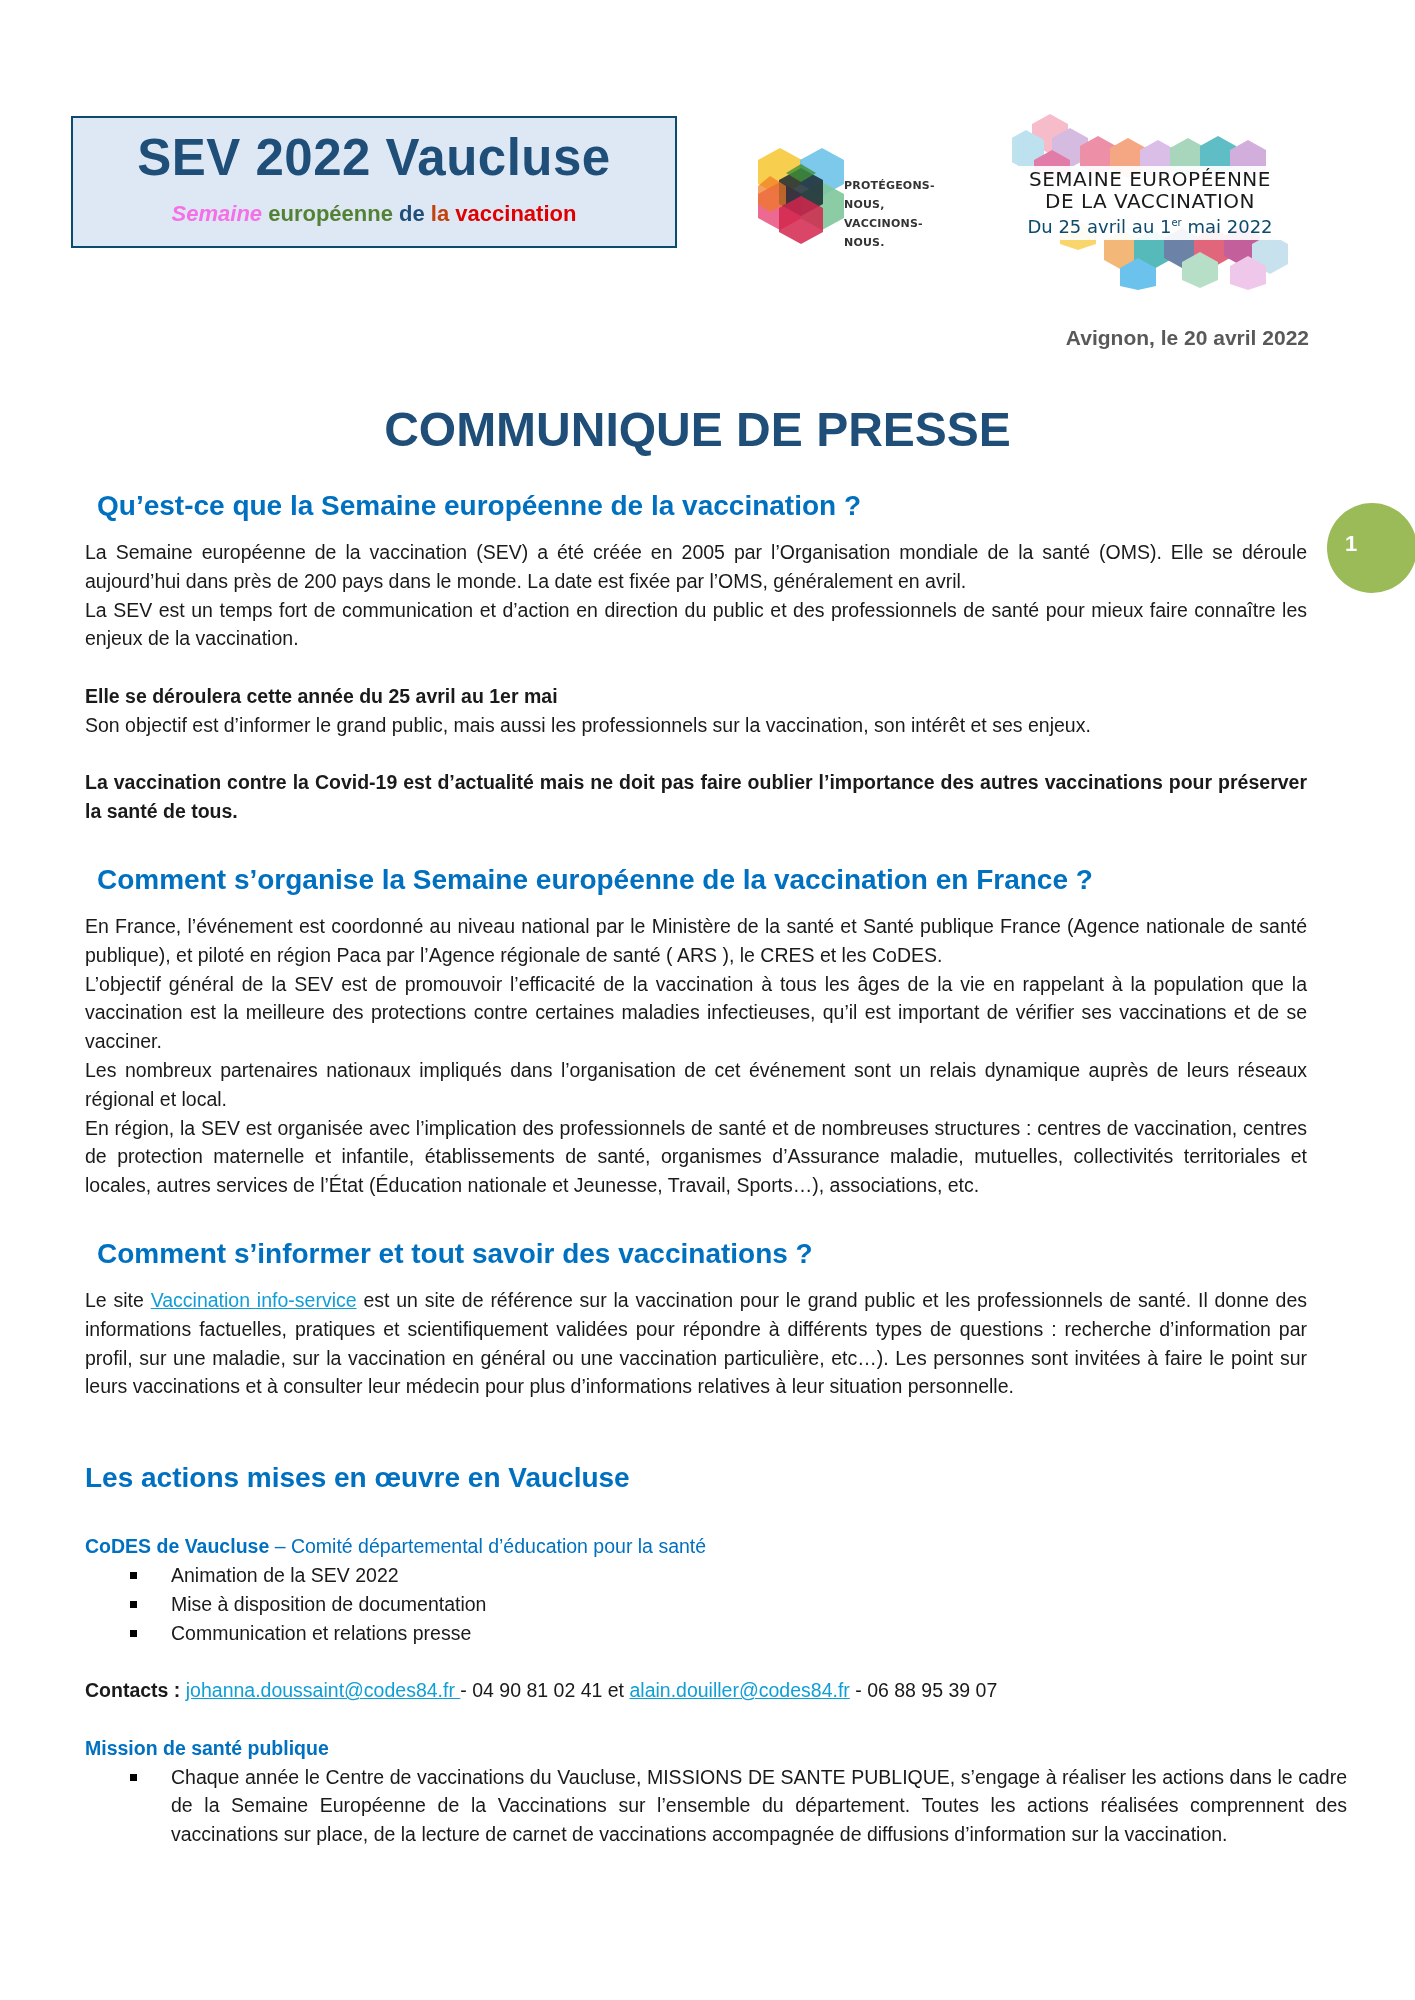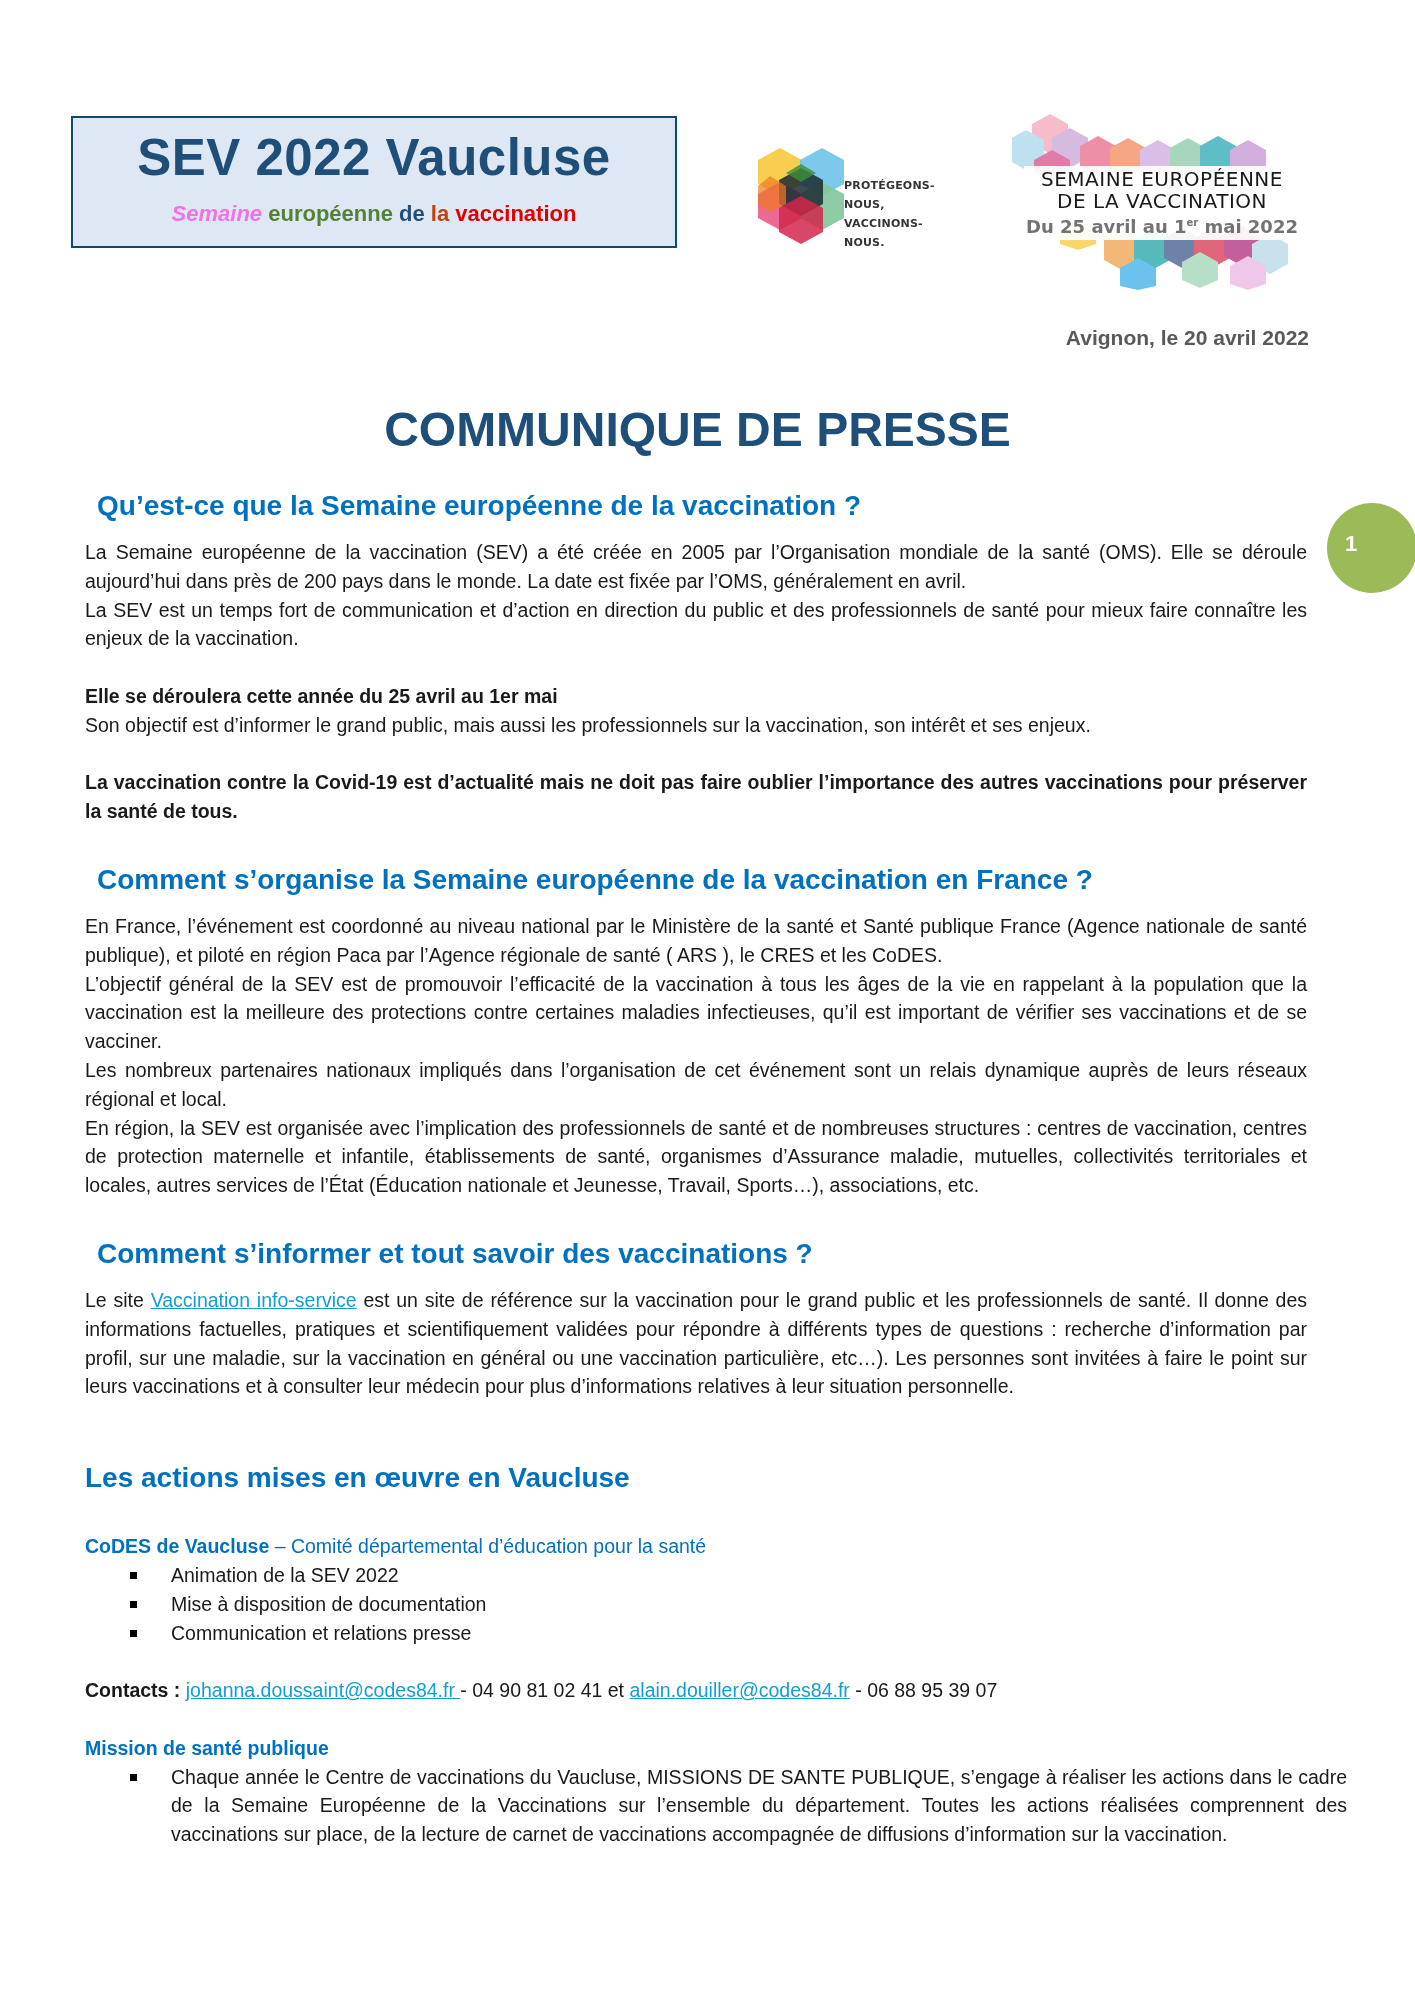--- a/index.html
+++ b/index.html
@@ -13,24 +13,24 @@
     .sub-w1 { color: #f56fe8; font-style: italic; } .sub-w2 { color: #548235; } .sub-w3 { color: #1f4e79; }
     .sub-w4 { color: #c2410c; } .sub-w5 { color: #e00000; }
 
     .logo1 { position: absolute; left: 756px; top: 146px; width: 200px; height: 100px; }
     .logo1 .hexes { position: absolute; left: 0; top: 0; width: 90px; height: 100px; }
     .logo1 .slogan { position: absolute; left: 88px; top: 30px; font-size: 11px; font-weight: bold;
                      color: #333; line-height: 19px; letter-spacing: 0.2px; font-family: "DejaVu Sans", sans-serif; }
 
     .logo2 { position: absolute; left: 1012px; top: 110px; width: 290px; height: 180px; }
     .logo2 svg { position: absolute; left: 0; top: 0; }
-    .logo2 .band { position: absolute; left: 12px; top: 56px; width: 276px; background: rgba(255,255,255,0.92);
+    .logo2 .band { position: absolute; left: 0; top: 56px; width: 276px; background: rgba(255,255,255,0.92);
                    text-align: center; padding: 2px 0; }
     .logo2 .l2a { font-size: 20px; font-family: "DejaVu Sans", sans-serif; color: #1a1a1a; line-height: 22px; letter-spacing: 0.5px; }
-    .logo2 .l2b { font-size: 18px; font-family: "DejaVu Sans", sans-serif; color: #737373; font-weight: 700; line-height: 22px; }
+    .logo2 .l2b { font-size: 18px; font-family: "DejaVu Sans", sans-serif; color: #0c4a6e; font-weight: 400; line-height: 22px; }
     .logo2 sup { font-size: 10px; }
 
     .date { position: absolute; right: 106px; top: 326px; font-size: 21px; font-weight: bold; color: #595959; }
 
     .press-title { position: absolute; left: 0; width: 1395px; top: 402px; text-align: center;
                    font-size: 48px; font-weight: bold; color: #1f4e79; }
 
     .page-badge { position: absolute; left: 1327px; top: 503px; width: 90px; height: 90px; border-radius: 50%;
                   background: #9bbb59; color: #fff; font-weight: bold; font-size: 22px; }
     .page-badge span { position: absolute; left: 18px; top: 28px; }

